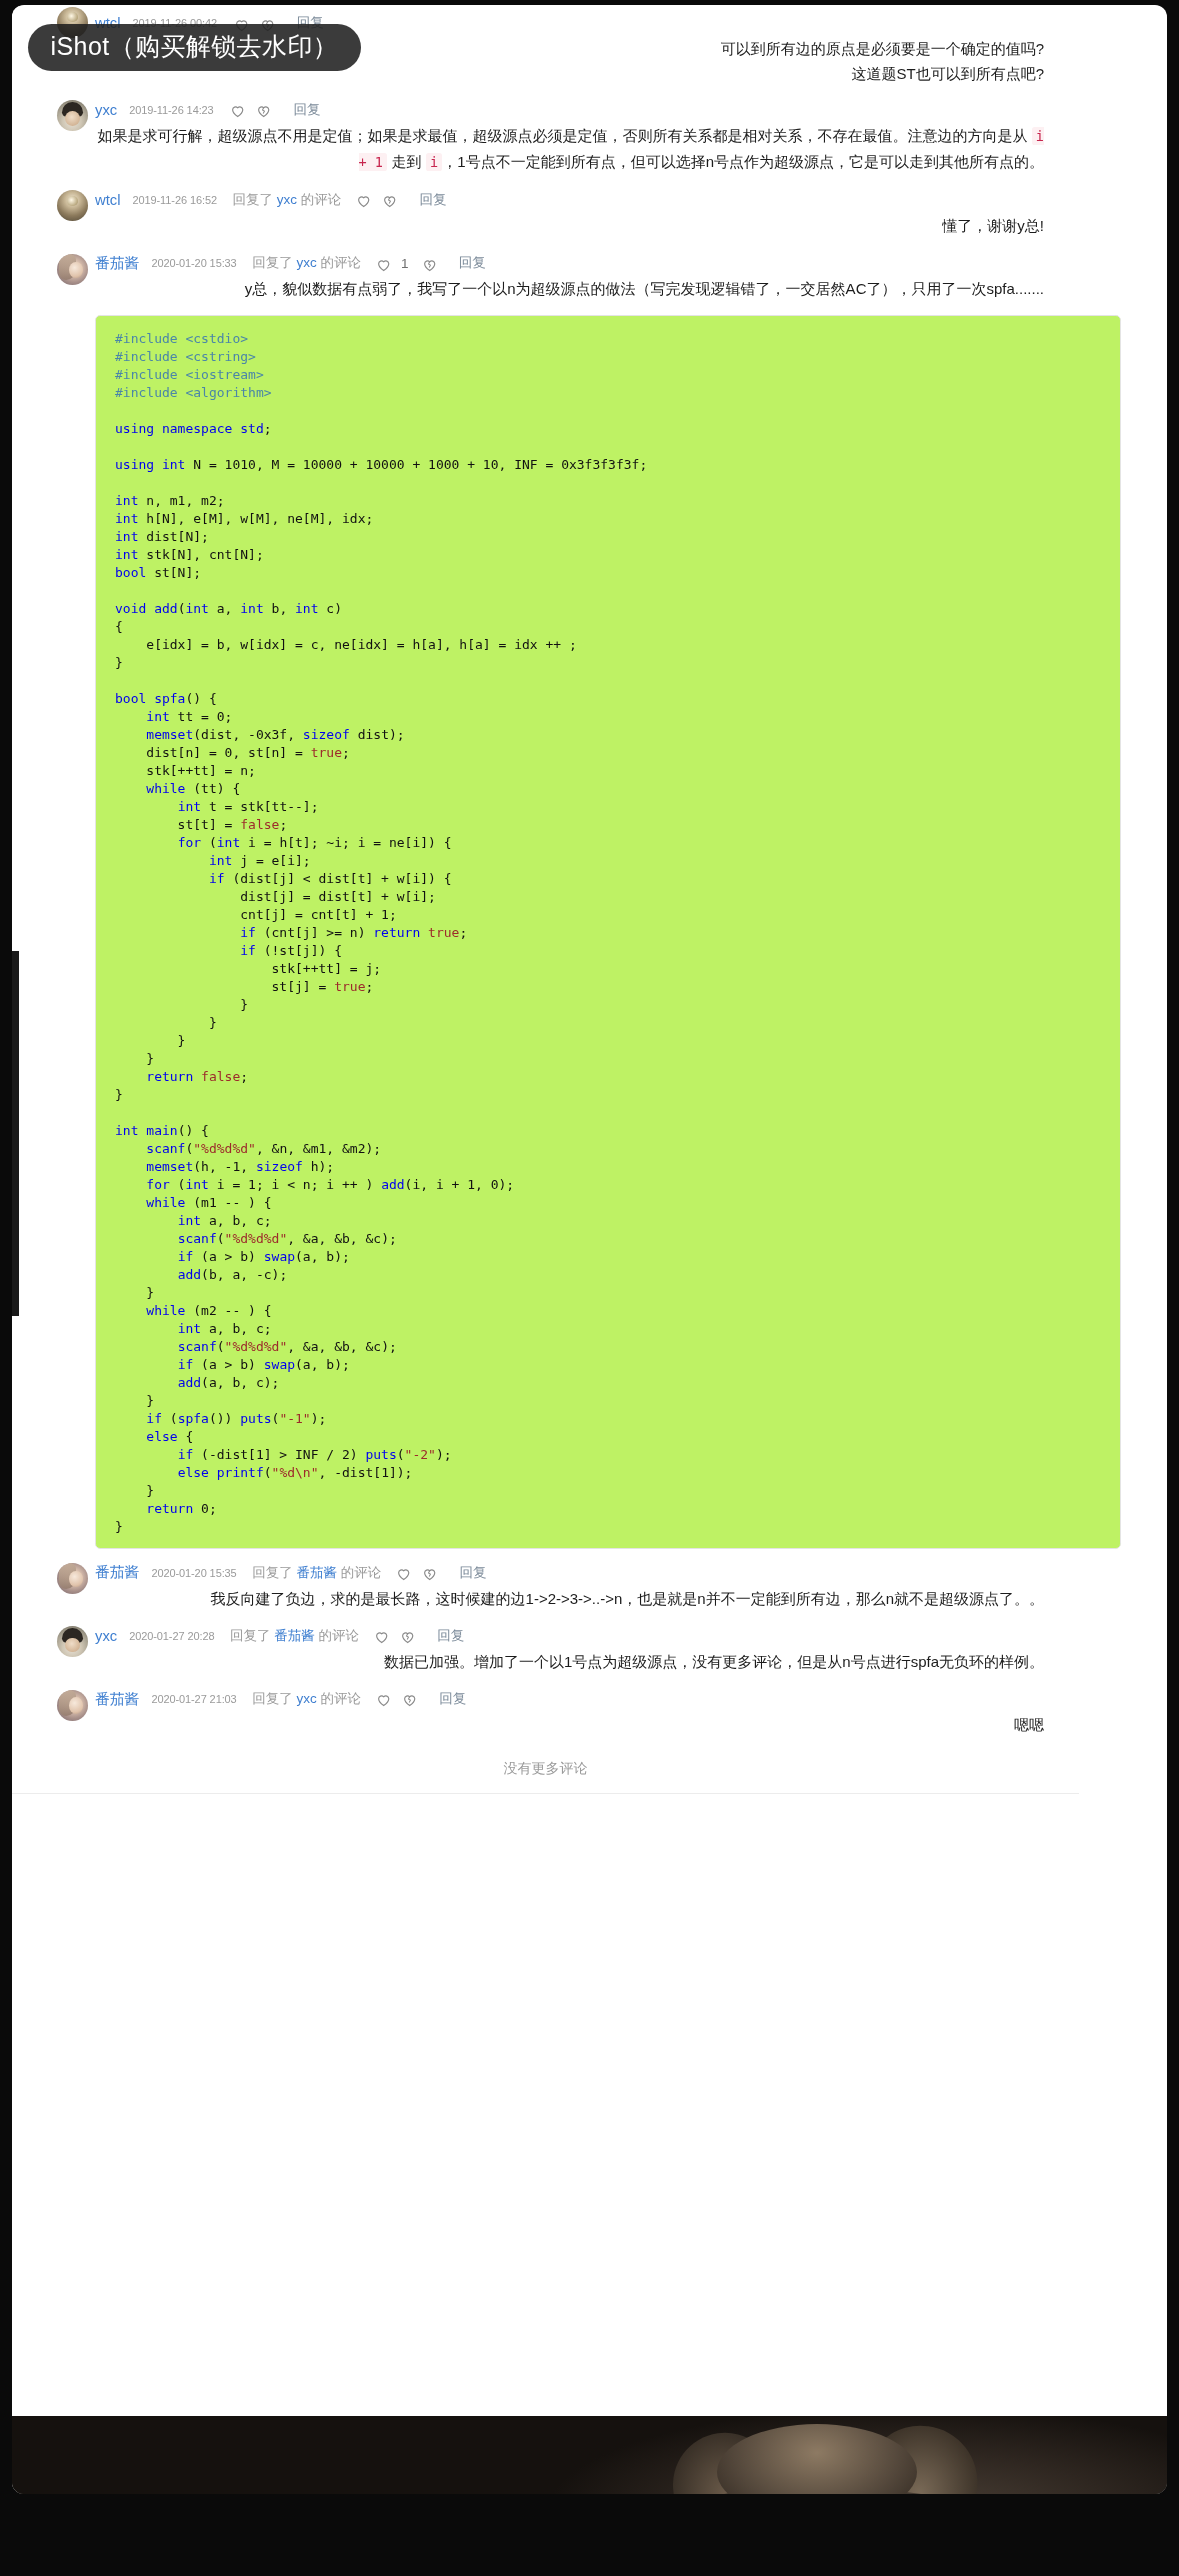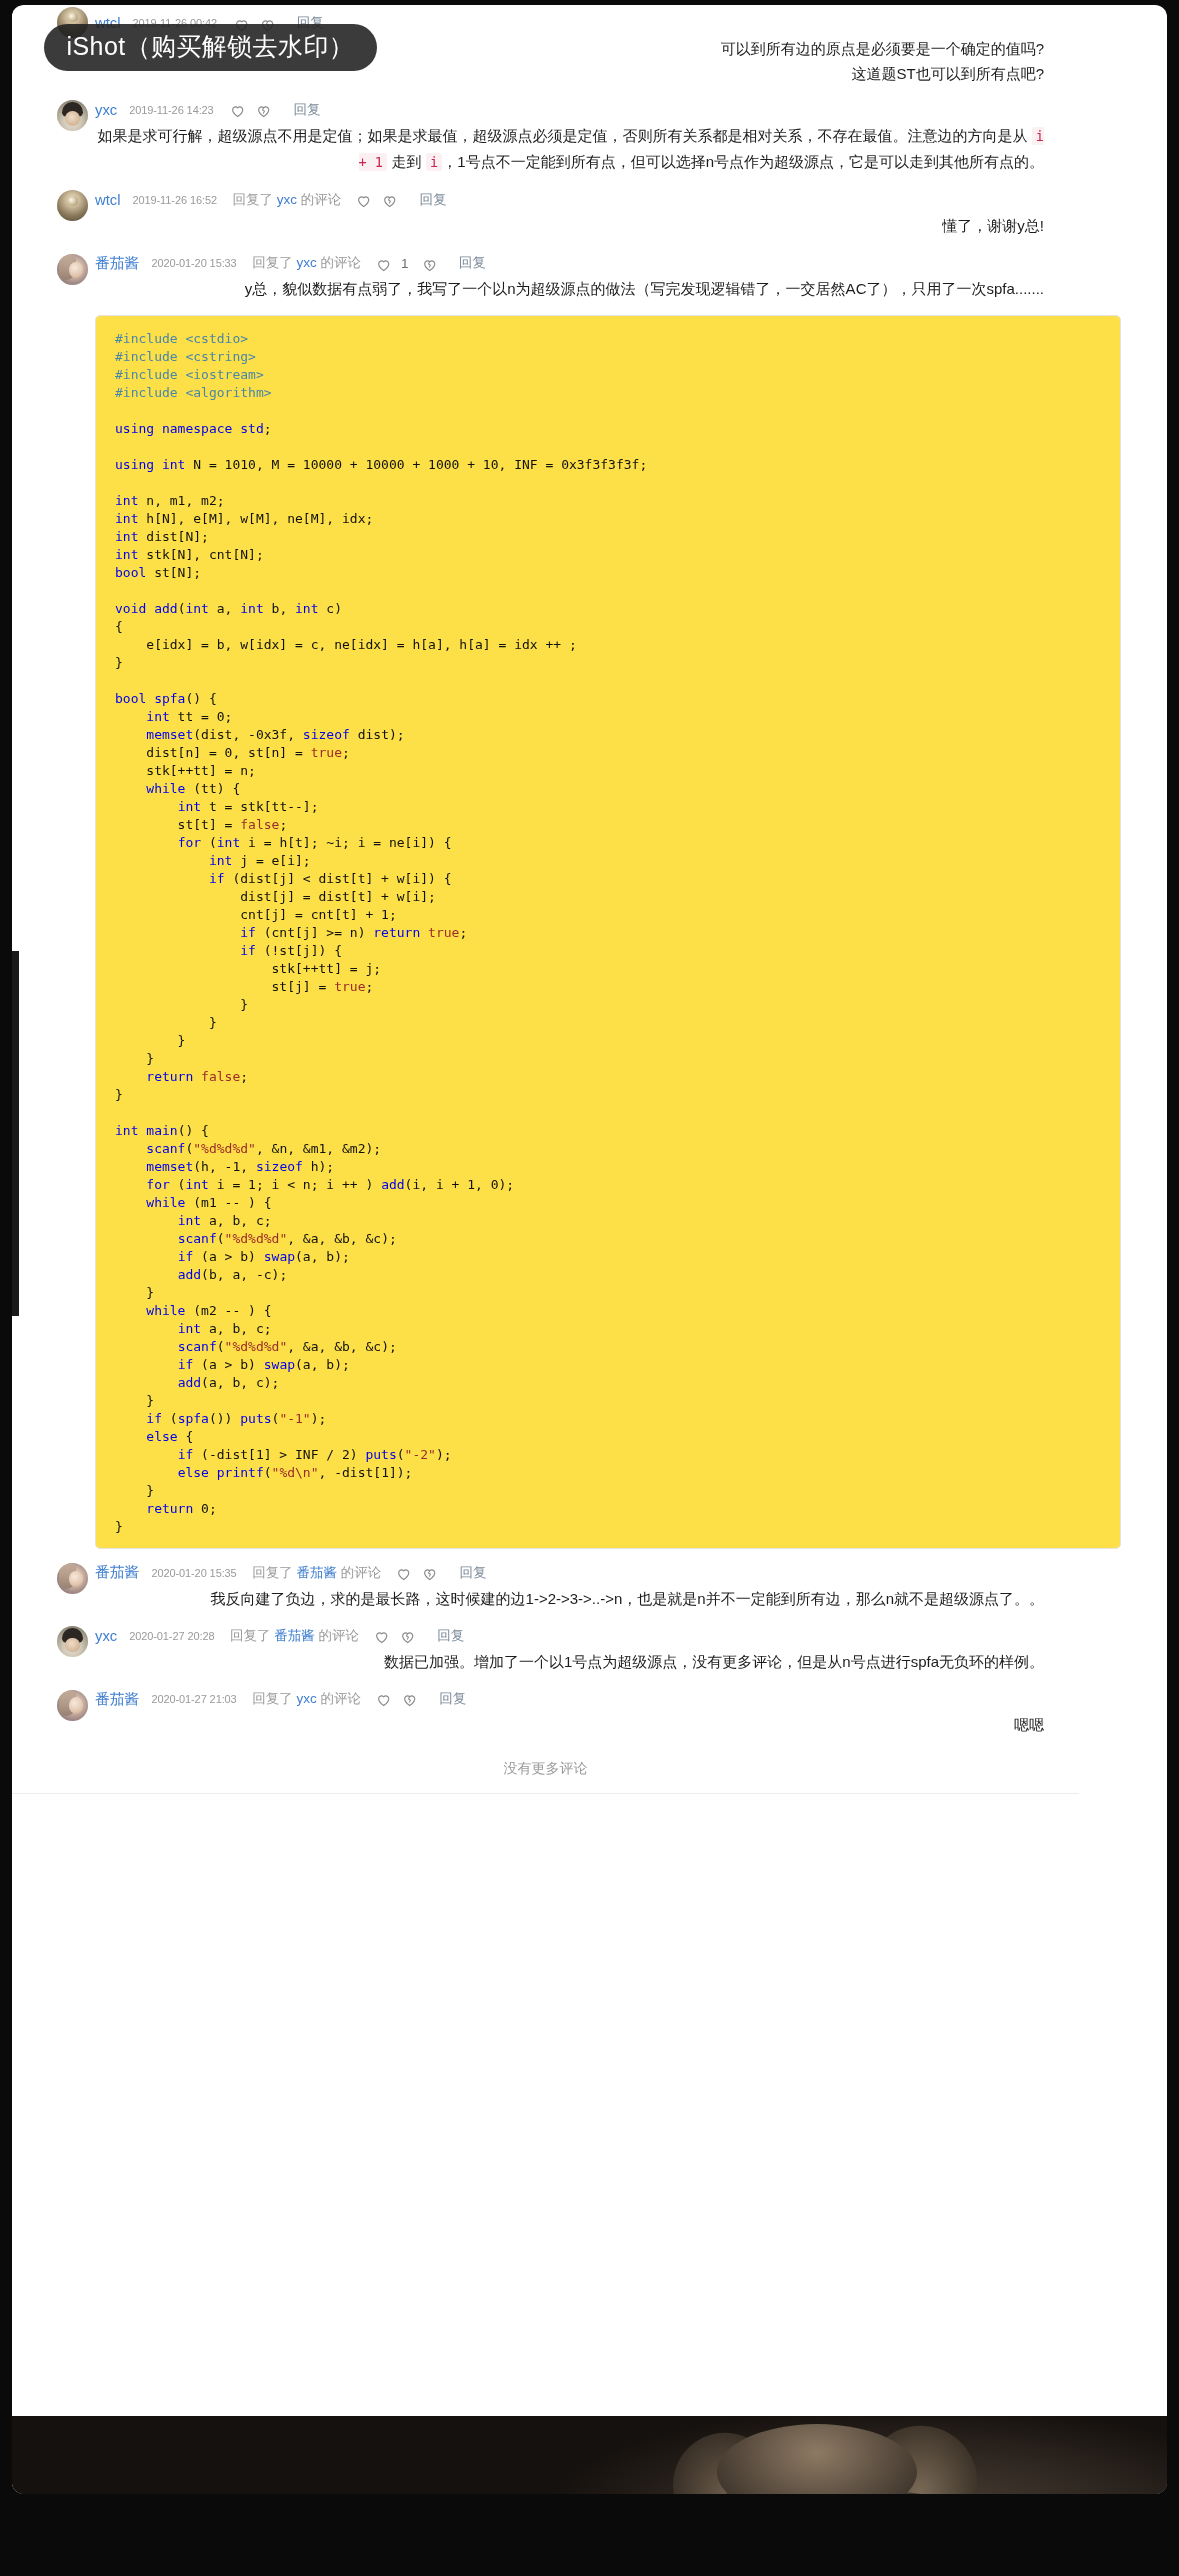--- a/index.html
+++ b/index.html
@@ -203,21 +203,21 @@
     padding: 0.9px 4.3px;
     border-radius: 2.6px;
   }
 
   
   .code-wrap {
     margin: 14px 0 12px 83px;
     width: 1026px;
     border: 0.9px solid #e4e4e4;
     border-radius: 5.2px;
-    background: #fde047;
+    background: #bef264;
     padding: 14px 0 12px 0;
   }
   pre.code {
     margin: 0;
     padding: 0 19px;
     font-family: "DejaVu Sans Mono", "Liberation Mono", monospace;
     font-size: 13px;
     line-height: 18px;
     color: #111;
     white-space: pre;
@@ -238,21 +238,21 @@
     padding: 22.6px 0 15.6px 0;
   }
   .hr-line {
     border-top: 0.9px solid #ececec;
     margin: 0 0 0 0;
   }
 
   
   #watermark {
     position: absolute;
-    left: 44px; top: 24px;
+    left: 28px; top: 24px;
     background: rgba(32,32,32,0.88);
     color: #fff;
     border-radius: 35px;
     padding: 10.4px 22.6px 12px 22.6px;
     font-size: 25px;
     letter-spacing: 0.4px;
     line-height: 1;
     white-space: nowrap;
     z-index: 50;
   }

